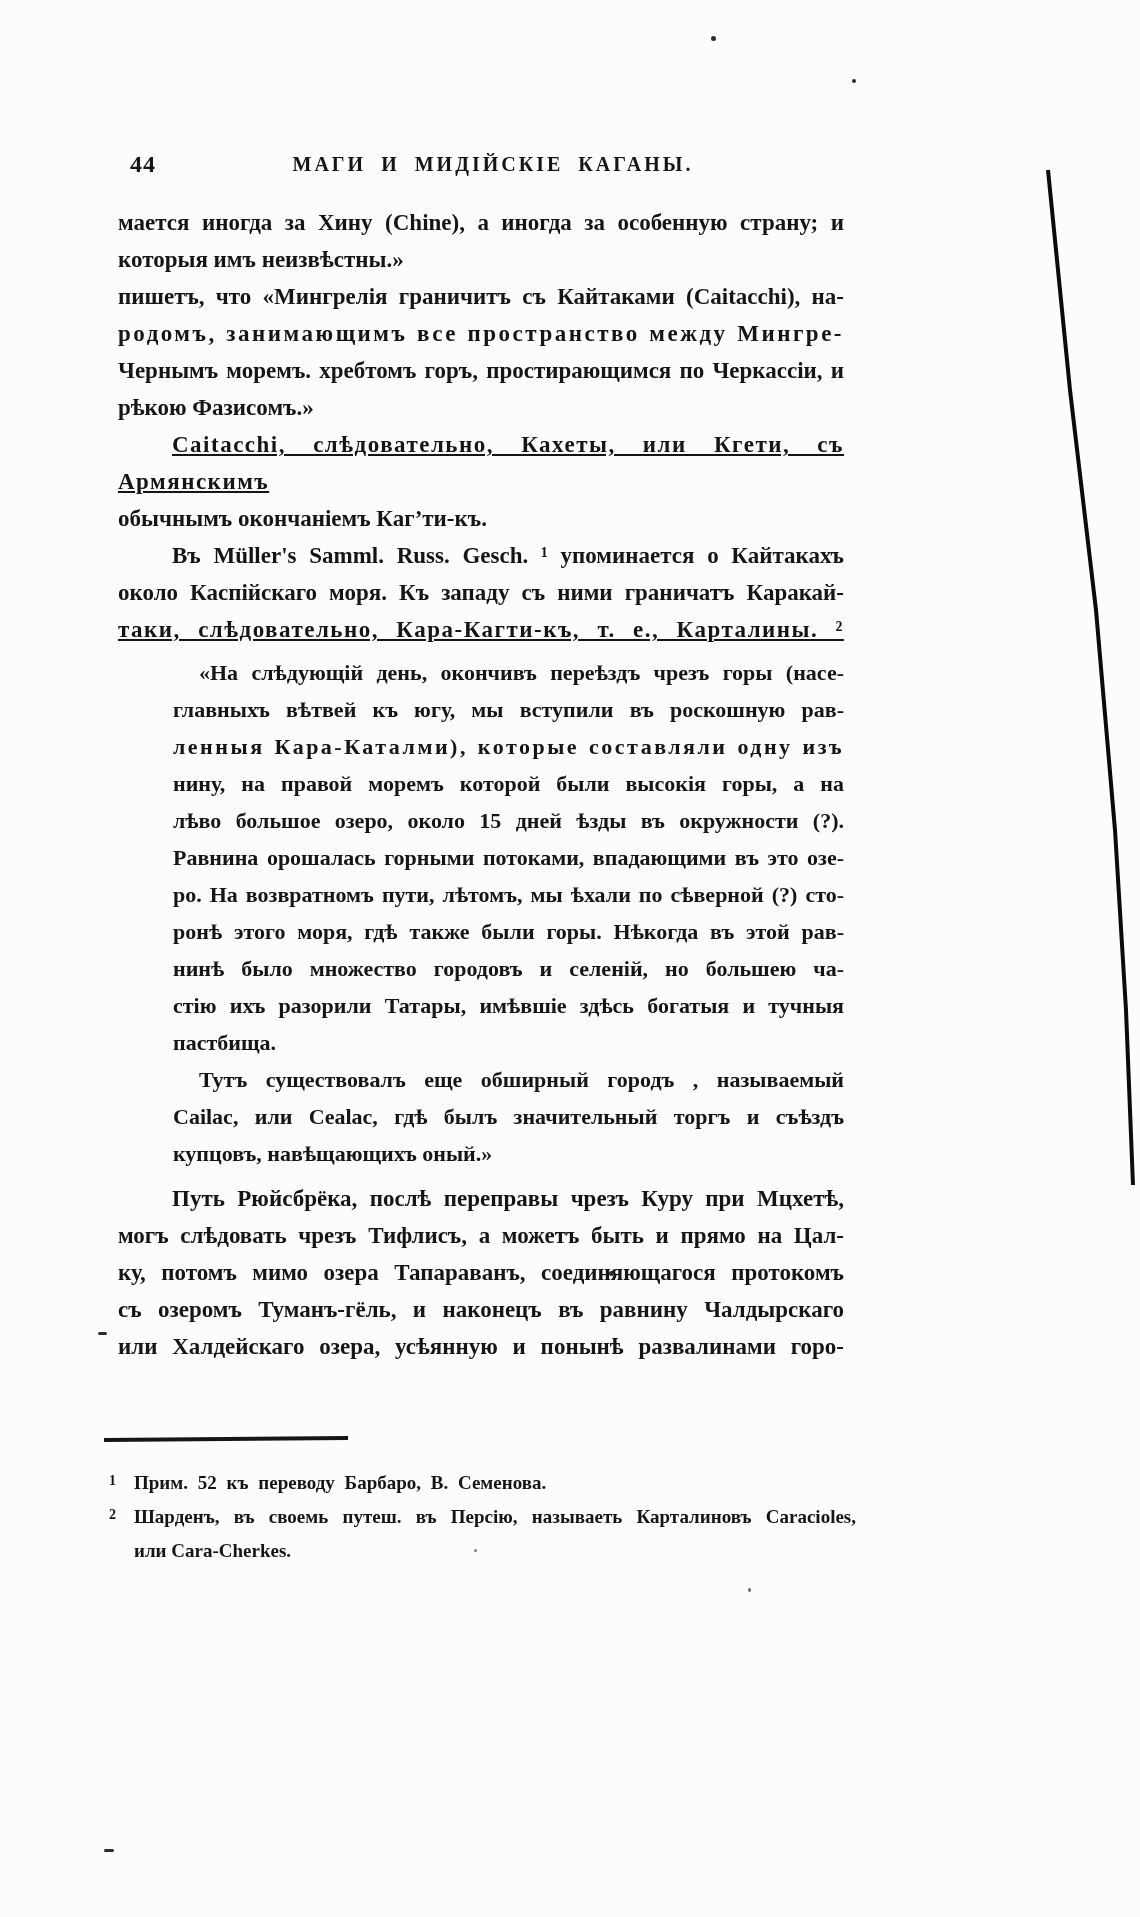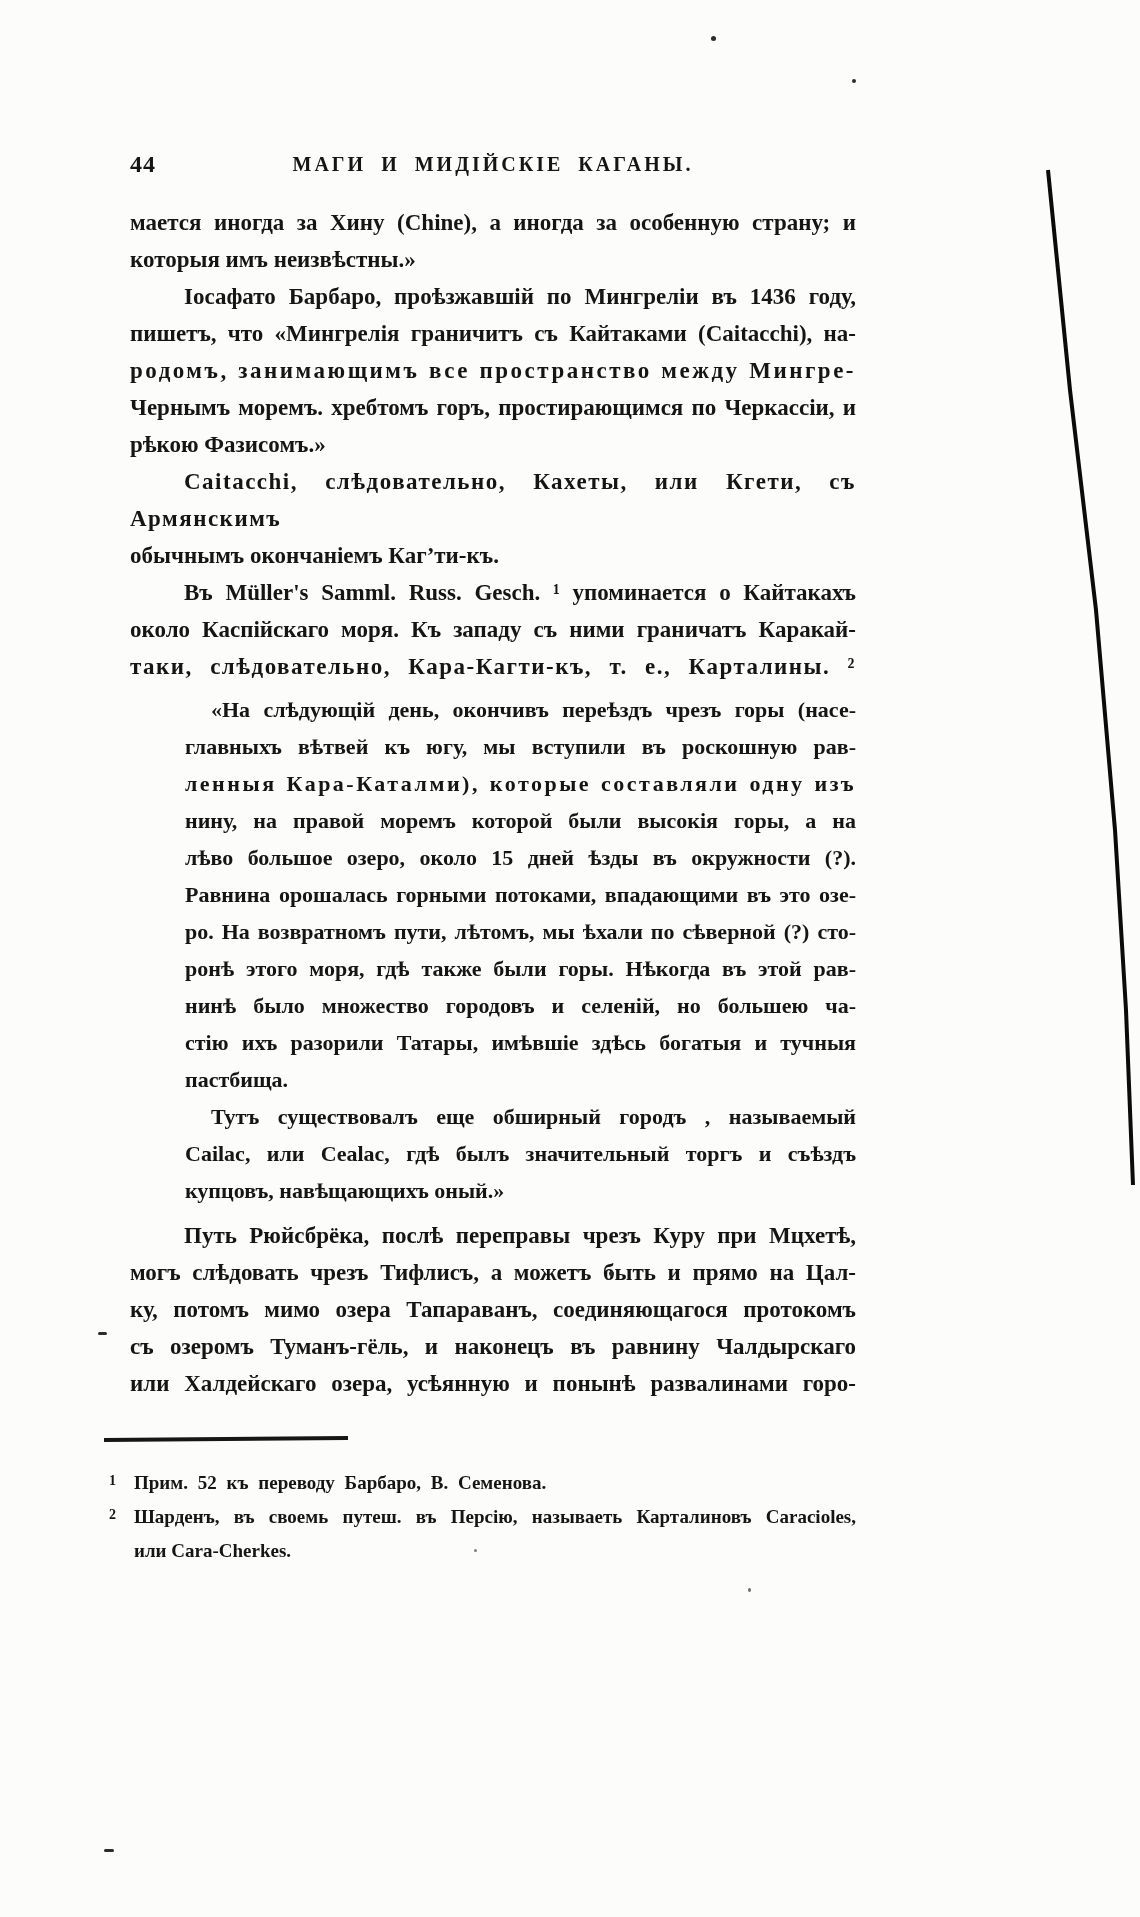--- a/index.html
+++ b/index.html
@@ -10,28 +10,28 @@
     color:#151515;
   }
   .page { position:absolute; inset:0; }
 
   
   .header { position:absolute; left:130px; top:150px; width:726px; height:32px; }
   .pagenum { position:absolute; left:0; top:1px; font-size:24px; font-weight:bold; letter-spacing:1px; }
   .runtitle { text-align:center; font-size:20px; font-weight:bold; letter-spacing:3px; word-spacing:7px; padding-top:3px; }
 
   
-  .textblock { position:absolute; left:130px; top:204px; width:726px;
+  .textblock { position:absolute; left:118px; top:204px; width:726px;
                font-size:23px; line-height:37px; font-weight:bold; }
   .jl { text-align:justify; text-align-last:justify; }
   .ll { text-align:left; }
   .ind  { text-indent:54px; }
   .indq { text-indent:26px; }
   .ls2 { letter-spacing:2.5px; }
-  .ls1 { letter-spacing:1.5px; }
+  .ls1 { letter-spacing:1.5px;text-decoration:underline; }
   .quoteblk { margin-left:55px; width:671px; font-size:22px; }
   .q1 { margin-top:6px; }
   .p7 { margin-top:8px; }
 
   
   .fnrule { position:absolute; left:104px; top:1437px; width:244px; height:4px;
             background:#161616; transform:rotate(-0.5deg); }
   .footnotes { position:absolute; left:104px; top:1466px; width:752px;
                font-size:19px; line-height:34px; font-weight:bold; }
   .fn { position:relative; padding-left:30px; }
@@ -59,21 +59,20 @@
   </div>
 
   <div class="textblock">
 
     <div class="para">
       <div class="jl">мается иногда за Хину (Chine), а иногда за особенную страну; и</div>
       <div class="ll">которыя имъ неизвѣстны.»</div>
     </div>
 
     <div class="para">
-      <div class="jl ind">Іосафато Барбаро, проѣзжавшій по Мингреліи въ 1436 году,</div>
       <div class="jl">пишетъ, что «Мингрелія граничитъ съ Кайтаками (Caitacchi), на-</div>
       <div class="jl ls2">родомъ, занимающимъ все пространство между Мингре-</div>
       <div class="jl">Чернымъ моремъ. хребтомъ горъ, простирающимся по Черкассіи, и</div>
       <div class="ll">рѣкою Фазисомъ.»</div>
     </div>
 
     <div class="para">
       <div class="jl ind ls1">Caitacchi, слѣдовательно, Кахеты, или Кгети, съ Армянскимъ</div>
       <div class="ll">обычнымъ окончаніемъ Каг’ти-къ.</div>
     </div>

